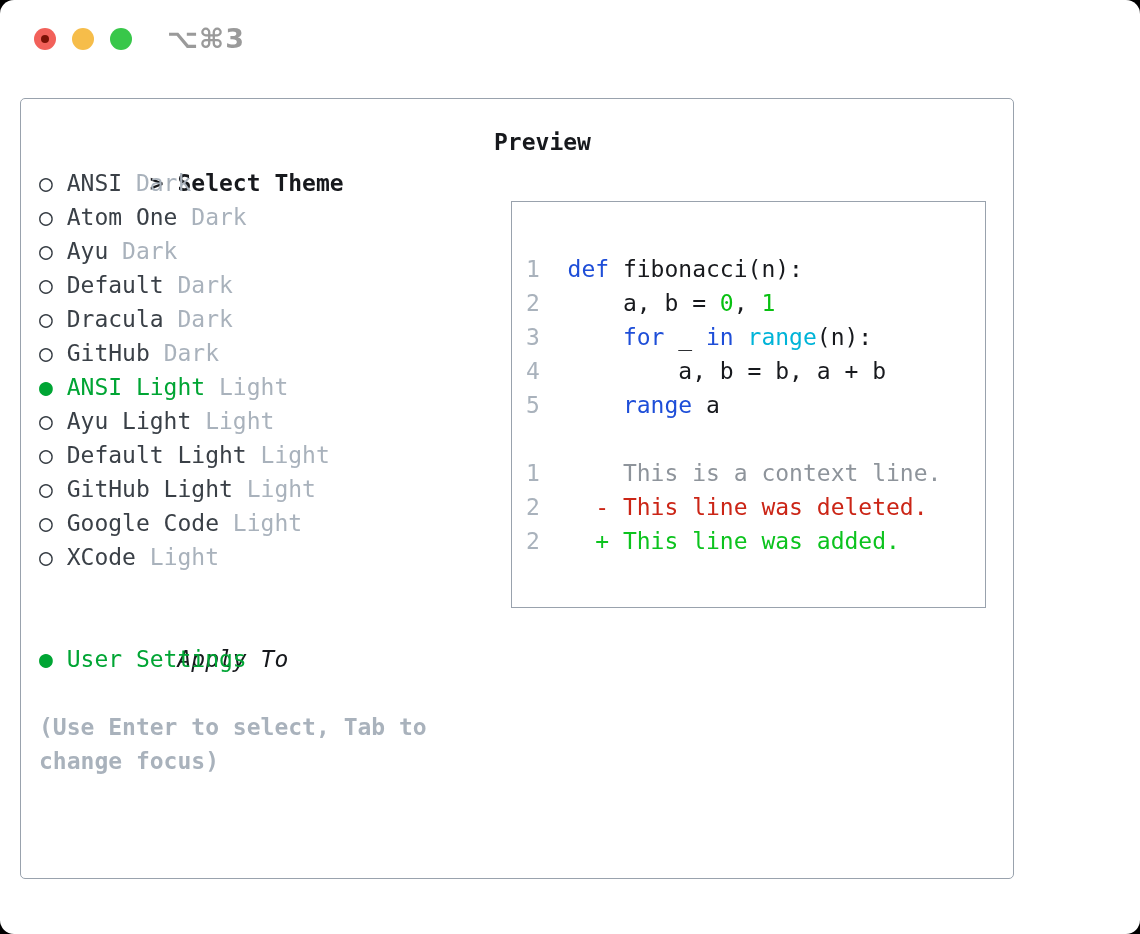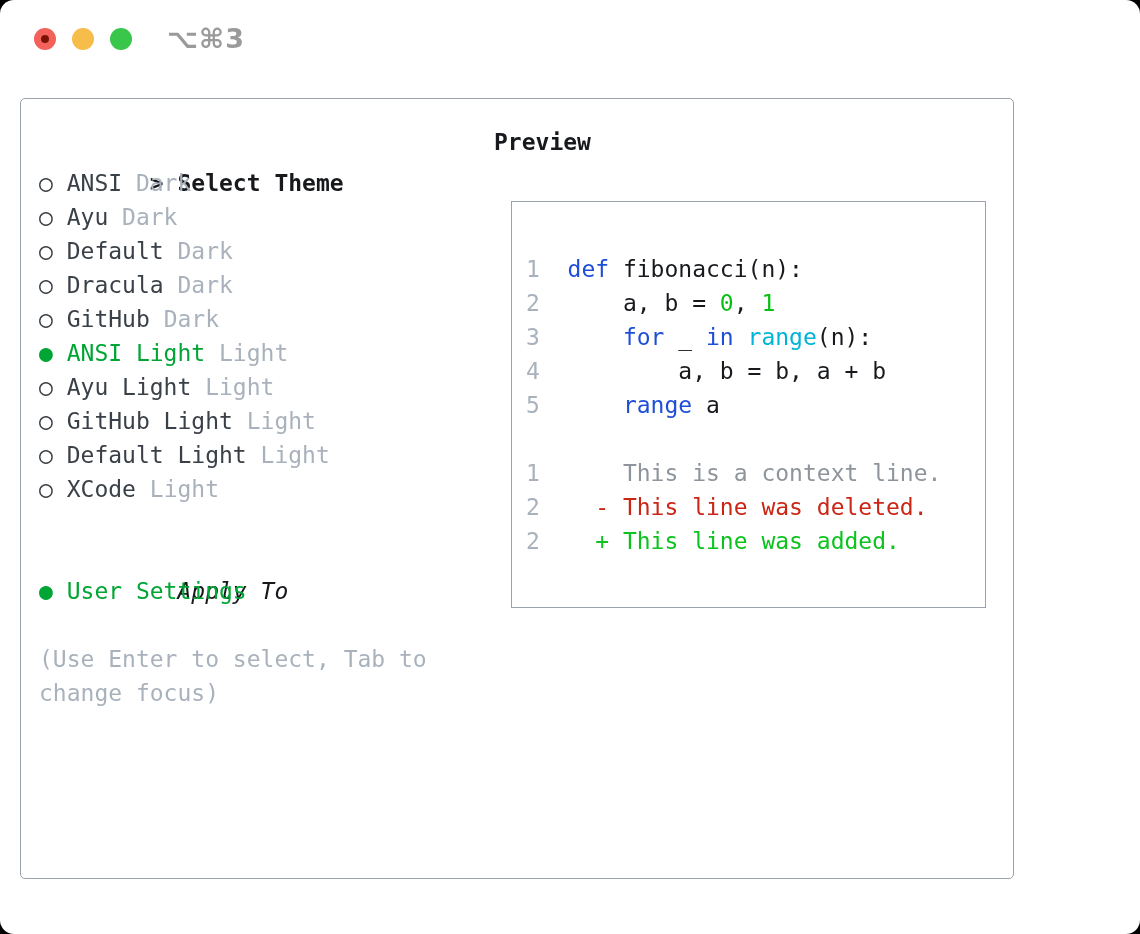--- a/index.html
+++ b/index.html
@@ -34,21 +34,21 @@
   
   .leftcol { position:absolute; left:18px; top:33px; font-size:23px; line-height:34px; }
   .row { height:34px; white-space:pre; color:var(--c-name,#3a4047); }
   .row .marker { display:inline-block; width:2ch; color:var(--c-name,#3a4047); }
   .row.header { font-weight:bold; color:var(--c-header,#17191d); }
   .row.header .marker { color:var(--c-header,#17191d); font-weight:bold; }
   .row .green, .row.selected .marker, .row.selected .name { color:var(--c-green,#00a534); }
   .row .suffix { color:var(--c-muted,#a9b2bc); margin-left:1ch; }
   .row.section { color:var(--c-header,#17191d);font-style:italic; }
   .gap { height:34px; }
-  .help { color:var(--c-muted,#a9b2bc); font-size:23px; line-height:34px; white-space:pre; }
+  .help { color:var(--c-muted,#a9b2bc); font-size:23px; line-height:34px; white-space:pre;font-weight:bold; }
 
   
   .preview-label { position:absolute; left:473px; top:26px; font-size:23px;
     line-height:34px; font-weight:bold; color:var(--c-header,#17191d); }
   .preview-box {
     position:absolute; left:490px; top:102px; width:475px; height:407px;
     border:1.5px solid var(--c-border,#99a2ad); background:#fff;
     padding:50px 0 0 14px; overflow:hidden;
   }
   .pline { height:34px; font-size:23px; line-height:34px; white-space:pre; }
@@ -79,28 +79,30 @@
   </div>
 
   <div class="panel">
 
     <div class="leftcol">
       <div class="row header">
         <span class="marker">&gt;</span><span class="name">Select Theme</span>
       </div>
       <div id="theme-items">
           <div class="row"><span class="marker">○</span><span class="name">ANSI</span><span class="suffix">Dark</span></div>
+          <div class="row"><span class="marker">○</span><span class="name">Atom One</span><span class="suffix">Dark</span></div>
           <div class="row"><span class="marker">○</span><span class="name">Ayu</span><span class="suffix">Dark</span></div>
           <div class="row"><span class="marker">○</span><span class="name">Default</span><span class="suffix">Dark</span></div>
           <div class="row"><span class="marker">○</span><span class="name">Dracula</span><span class="suffix">Dark</span></div>
           <div class="row"><span class="marker">○</span><span class="name">GitHub</span><span class="suffix">Dark</span></div>
           <div class="row selected"><span class="marker">●</span><span class="name">ANSI Light</span><span class="suffix">Light</span></div>
           <div class="row"><span class="marker">○</span><span class="name">Ayu Light</span><span class="suffix">Light</span></div>
+          <div class="row"><span class="marker">○</span><span class="name">Default Light</span><span class="suffix">Light</span></div>
           <div class="row"><span class="marker">○</span><span class="name">GitHub Light</span><span class="suffix">Light</span></div>
-          <div class="row"><span class="marker">○</span><span class="name">Default Light</span><span class="suffix">Light</span></div>
+          <div class="row"><span class="marker">○</span><span class="name">Google Code</span><span class="suffix">Light</span></div>
           <div class="row"><span class="marker">○</span><span class="name">XCode</span><span class="suffix">Light</span></div>
         </div>
       <div class="gap"></div>
       <div class="row section">
         <span class="marker"></span><span class="name">Apply To</span>
       </div>
       <div id="apply-items">
           <div class="row selected"><span class="marker">●</span><span class="name">User Settings</span></div>
         </div>
       <div class="gap"></div>

